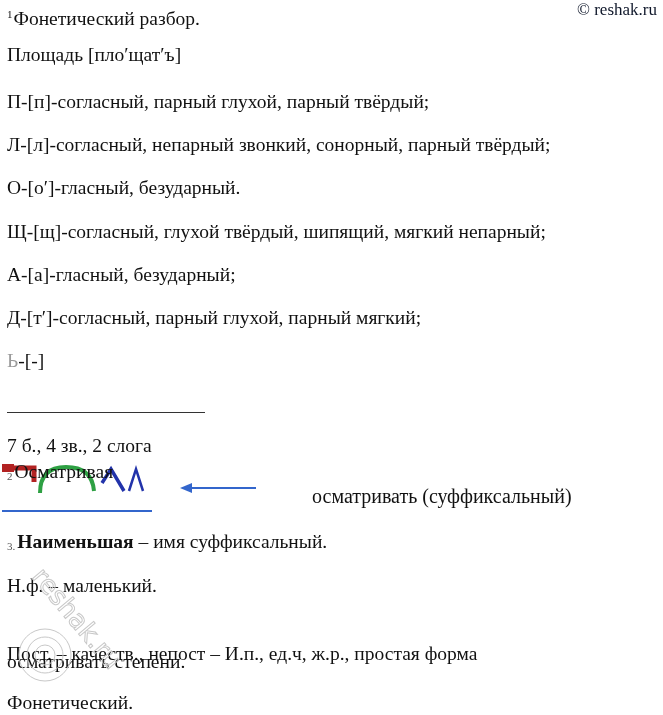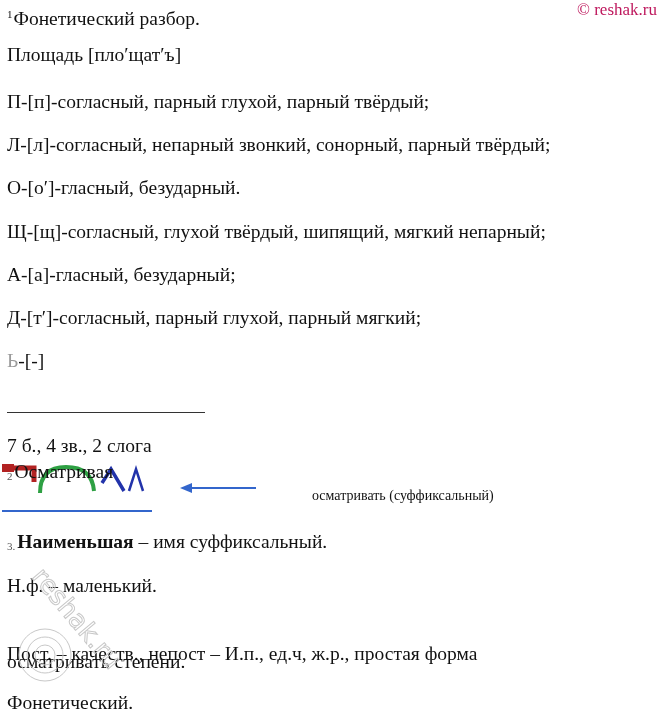--- a/index.html
+++ b/index.html
@@ -9,34 +9,34 @@
     color: #111111;
   }
   .line {
     position: absolute; left: 7px;
     font-size: 19.5px; line-height: 24px; white-space: nowrap;
   }
   .sup { font-size: 11px; vertical-align: 7px; margin-right: 1px; }
   .sub-num { font-size: 11px; vertical-align: -2px; margin-right: 2px; color: #555; }
   .watermark-top {
     position: absolute; right: 6px; top: 0px;
-    font-size: 17px; line-height: 20px; color: #be185d;
+    font-size: 17px; line-height: 20px; color: #0f172a;
   }
   .rule {
     position: absolute; left: 7px; top: 412px; width: 198px; height: 0;
     border-top: 1.5px solid #333;
   }
   .faint { color: #9a9a9a; }
   .bold { font-weight: bold; }
   .morph {
     position: absolute; left: 0; top: 455px; width: 270px; height: 60px;
   }
   .word-right {
     position: absolute; left: 312px; top: 484px;
-    font-size: 14px; line-height: 24px; white-space: nowrap;
+    font-size: 20px; line-height: 24px; white-space: nowrap;
   }
   .wm-stamp {
     position: absolute; left: 10px; top: 560px; width: 110px; height: 130px;
     pointer-events: none;
   }
 </style>
 </head>
 <body>
 
 <div class="watermark-top">© reshak.ru</div>

